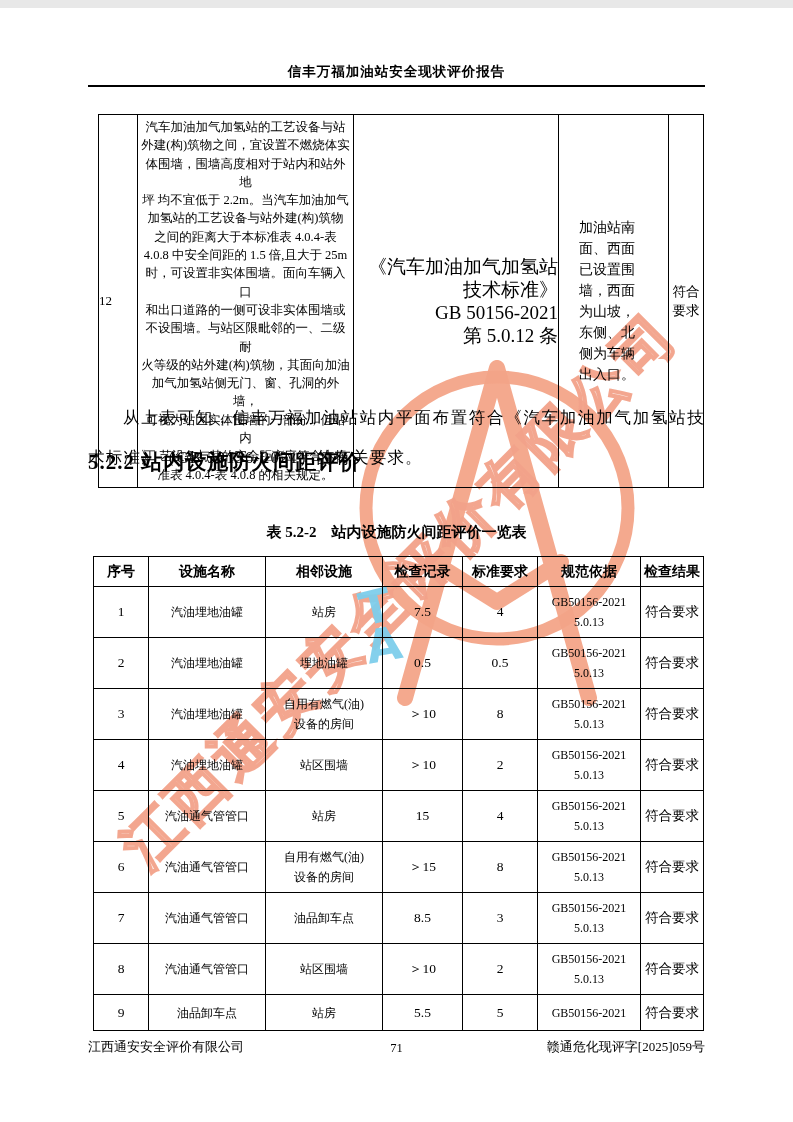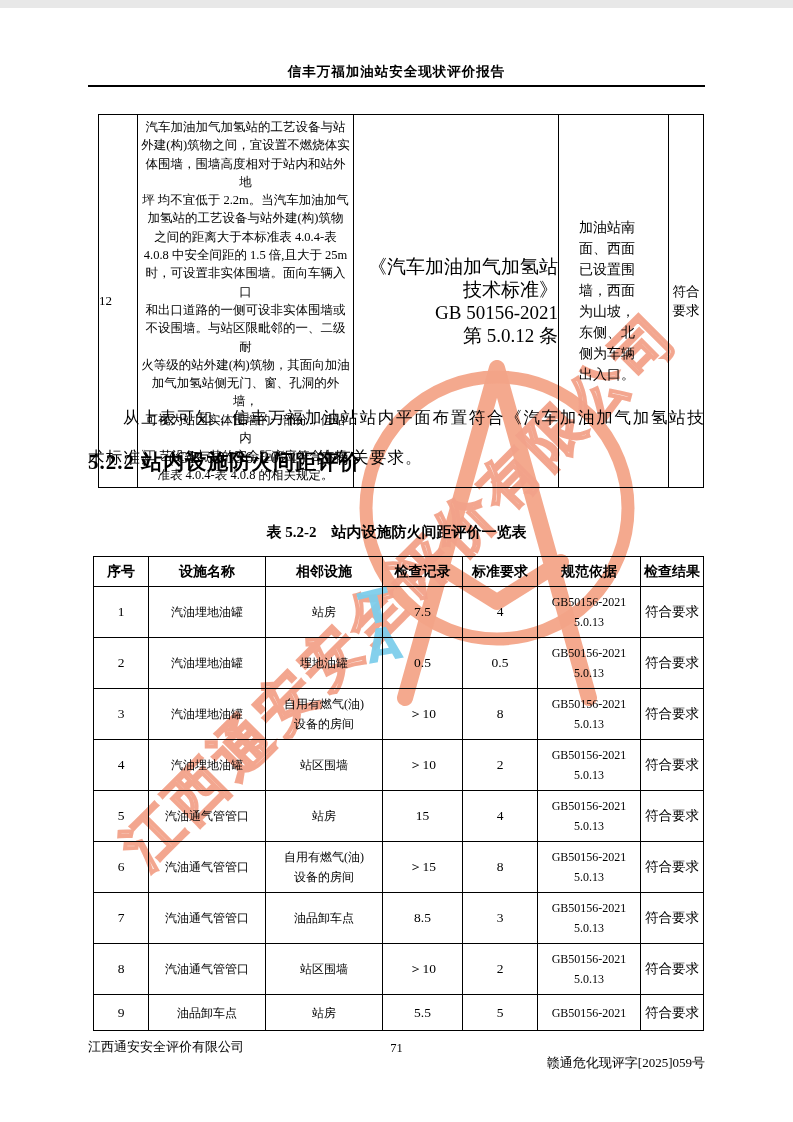--- a/index.html
+++ b/index.html
@@ -43,21 +43,21 @@
   .t2 td { text-align:center; font-size:13.5px; }
   .t2 td.c1, .t2 td.c2 { font-size:12px; line-height:20px; white-space:pre-line; }
   .t2 td.c3, .t2 td.c4 { font-size:13.5px; }
   .t2 td.c5 { font-size:12px; line-height:20px; white-space:pre-line; }
   .t2 td.c6 { font-size:13.5px; }
 
   
   .doc-footer { position:absolute; top:1030px; left:88px; width:617px; font-size:13px; }
   .footer-company { position:absolute; left:0; top:0; }
   .footer-page { position:absolute; left:0; width:100%; text-align:center; top:3px; font-size:12.5px; }
-  .footer-doc { position:absolute; right:0; top:16px; }
+  .footer-doc { position:absolute; right:0; top:0; }
 
   
   .watermark { position:absolute; inset:0; pointer-events:none; mix-blend-mode:multiply; z-index:5; }
   .wm-logo { position:absolute; left:337px; top:342px; }
   .wm-diag { position:absolute; left:-20px; top:542px; width:840px; text-align:center;
     white-space:nowrap; transform:rotate(-45deg); font-weight:bold;
     font-size:58px; letter-spacing:5px; line-height:80px;
     color:rgba(244,176,150,0.25); -webkit-text-stroke:2.2px rgba(242,162,138,0.95); }
   .wm-red { position:absolute; left:285px; top:724px; font-size:60px; letter-spacing:8px;
     font-weight:bold; color:rgba(224,78,78,0.85); white-space:nowrap; }

